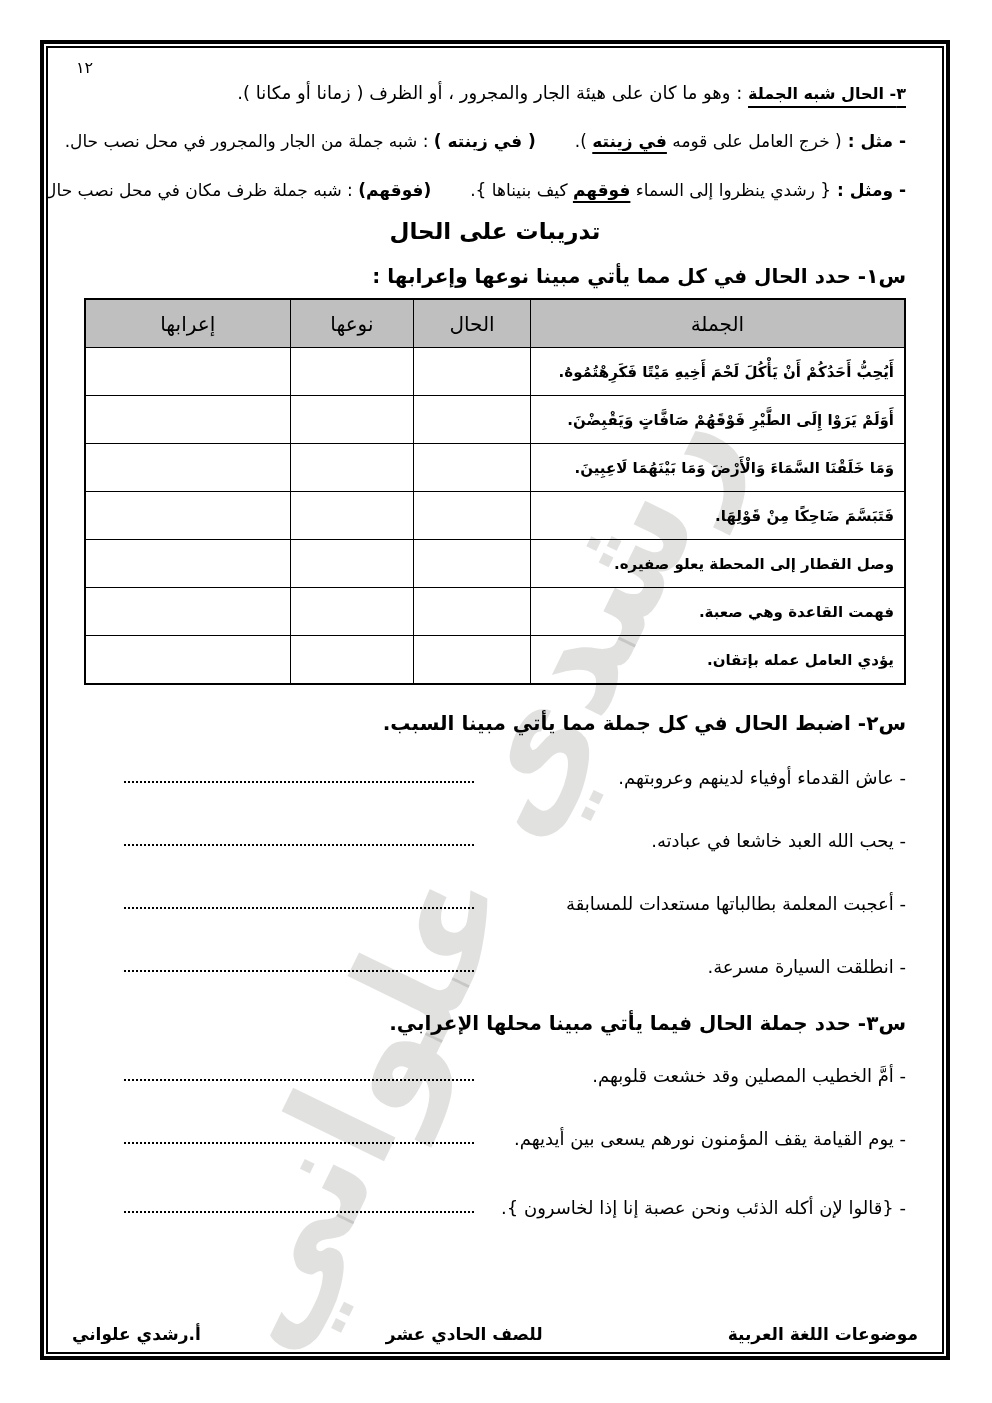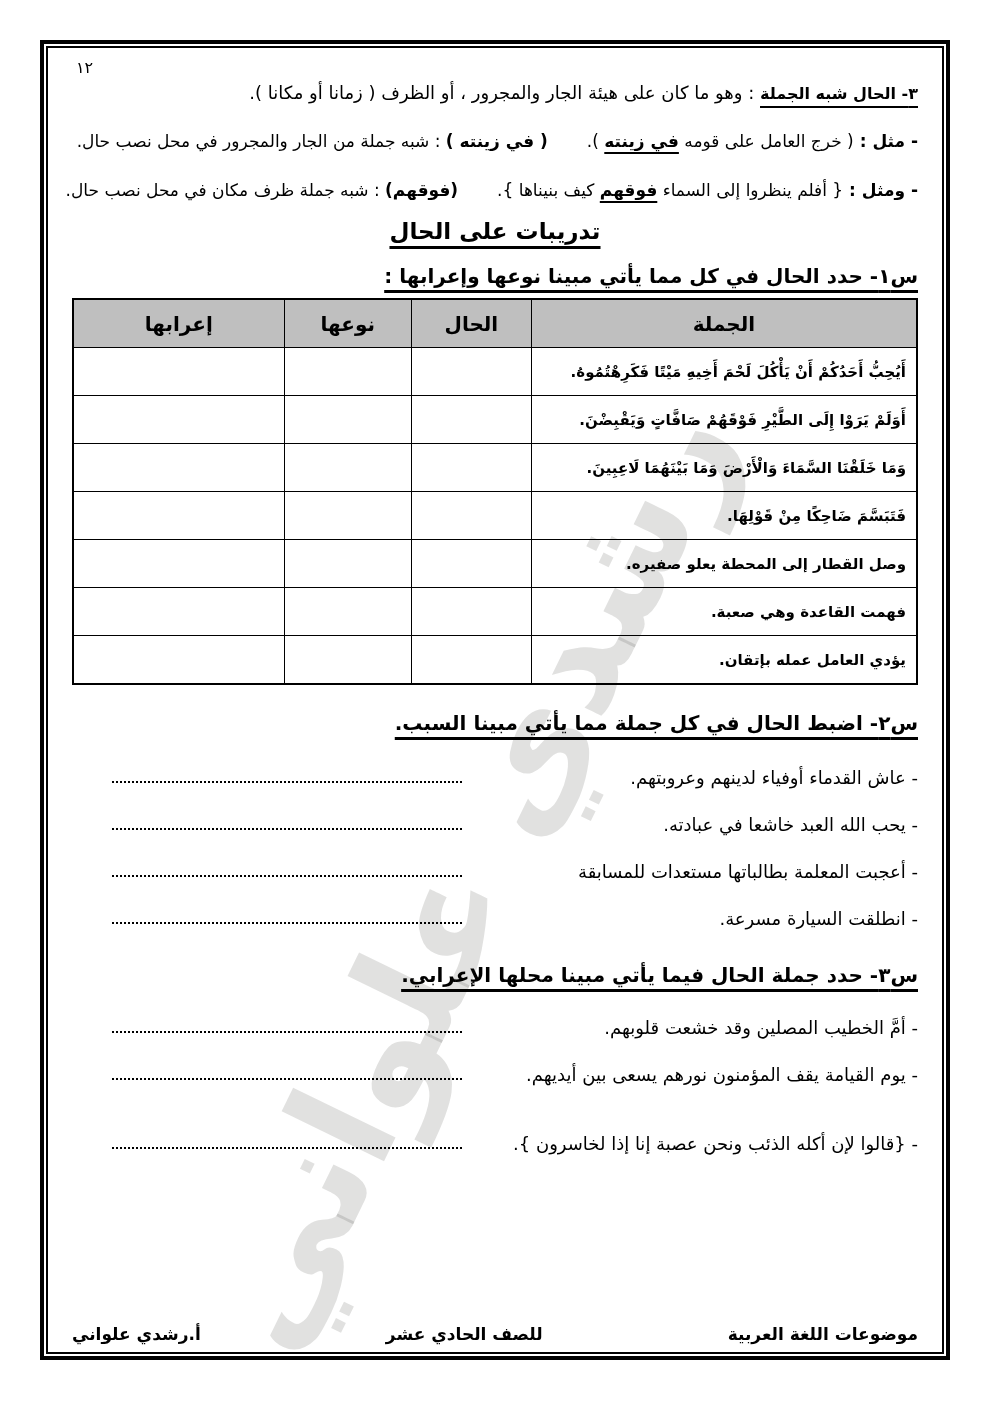--- a/index.html
+++ b/index.html
@@ -18,58 +18,58 @@
     border:2px solid #000; width:100%; height:100%;
     box-sizing:border-box; position:relative;
     direction:rtl; overflow:hidden;
   }
   .watermark {
     position:absolute; z-index:0; top:680px; left:0; width:100%;
     text-align:center; transform:rotate(-64deg); transform-origin:center;
     font-size:150px; font-weight:bold; color:rgba(70,68,62,0.16);
     white-space:nowrap; pointer-events:none;
   }
-  .content { position:relative; z-index:1; height:100%; padding:0 24px; box-sizing:border-box; }
+  .content { position:relative; z-index:1; height:100%; padding:0 36px; box-sizing:border-box; }
   .pagenum { position:absolute; top:10px; left:28px; font-size:16px; direction:ltr; }
 
   .para { text-align:right; white-space:nowrap; }
   .l1 { padding-top:34px; font-size:18px; }
   .l2 { margin-top:28px; font-size:17px; }
   .l3 { margin-top:29px; font-size:17px; }
 
   .bu {
     font-weight:bold; font-size:16px;
     text-decoration:underline; text-underline-offset:7px; text-decoration-thickness:2px;
   }
   .b { font-weight:bold; }
   .hal {
     font-weight:bold;
     text-decoration:underline; text-underline-offset:5px; text-decoration-thickness:2px;
   }
   .ref { font-weight:bold; margin-right:39px; }
 
   .title { margin-top:18px; text-align:center; font-size:23px; font-weight:bold; }
   .title span, .qhead span {
-    text-decoration:underline; text-underline-offset:7px; text-decoration-thickness:2.5px;
+    text-underline-offset:7px; text-decoration-thickness:2.5px;
   }
   .qhead { margin-top:20px; font-size:20px; font-weight:bold; text-align:right; white-space:nowrap; }
   .qh2 { margin-top:26px; }
   .qh3 { margin-top:34px; }
 
   table.halt {
     margin-top:10px; width:100%; border-collapse:collapse;
     border:2.5px solid #000; table-layout:fixed;
   }
   table.halt th, table.halt td { border:1.5px solid #000; height:45px; background:transparent;font-weight:bold; }
-  table.halt th { background:#bfbfbf; font-size:20px; font-weight:bold; text-align:center; }
+  table.halt th { background:#bfbfbf; font-size:20px; font-weight:normal; text-align:center; }
   td.sent { text-align:right; padding:0 10px; font-size:15px; white-space:nowrap; overflow:hidden; }
 
   .item {
     display:flex; justify-content:space-between; align-items:flex-end;
-    margin-top:26px; font-size:18px;
+    margin-top:42px; font-size:18px;
   }
   .item.first { margin-top:32px; }
   .item.q3first { margin-top:30px; }
   .item.last { margin-top:48px;align-items:flex-end; }
   .item .txt { white-space:nowrap; }
   .dots {
     width:350px; border-bottom:2.2px dotted #000;
     margin-left:40px; margin-bottom:5px; flex-shrink:0;
   }
 
@@ -93,21 +93,21 @@
 
       <div class="para l1">
         <span class="bu">٣- الحال شبه الجملة</span><span> : وهو ما كان على هيئة الجار والمجرور ، أو الظرف ( زمانا أو مكانا ).</span>
       </div>
 
       <div class="para l2">
         <span class="b">- مثل : </span><span>( خرج العامل على قومه </span><span class="hal">في زينته</span><span> ).</span><span class="ref">( في زينته )</span><span> : شبه جملة من الجار والمجرور في محل نصب حال.</span>
       </div>
 
       <div class="para l3">
-        <span class="b">- ومثل : </span><span>{ أفلم ينظروا إلى السماء </span><span class="hal">فوقهم</span><span> كيف بنيناها }.</span><span class="ref">(فوقهم)</span><span> : شبه جملة ظرف مكان في محل نصب حال.</span>
+        <span class="b">- ومثل : </span><span>{ رشدي ينظروا إلى السماء </span><span class="hal">فوقهم</span><span> كيف بنيناها }.</span><span class="ref">(فوقهم)</span><span> : شبه جملة ظرف مكان في محل نصب حال.</span>
       </div>
 
       <div class="title">
         <span>تدريبات على الحال</span>
       </div>
 
       <div class="qhead">
         <span>س١- حدد الحال في كل مما يأتي مبينا نوعها وإعرابها :</span>
       </div>
 

